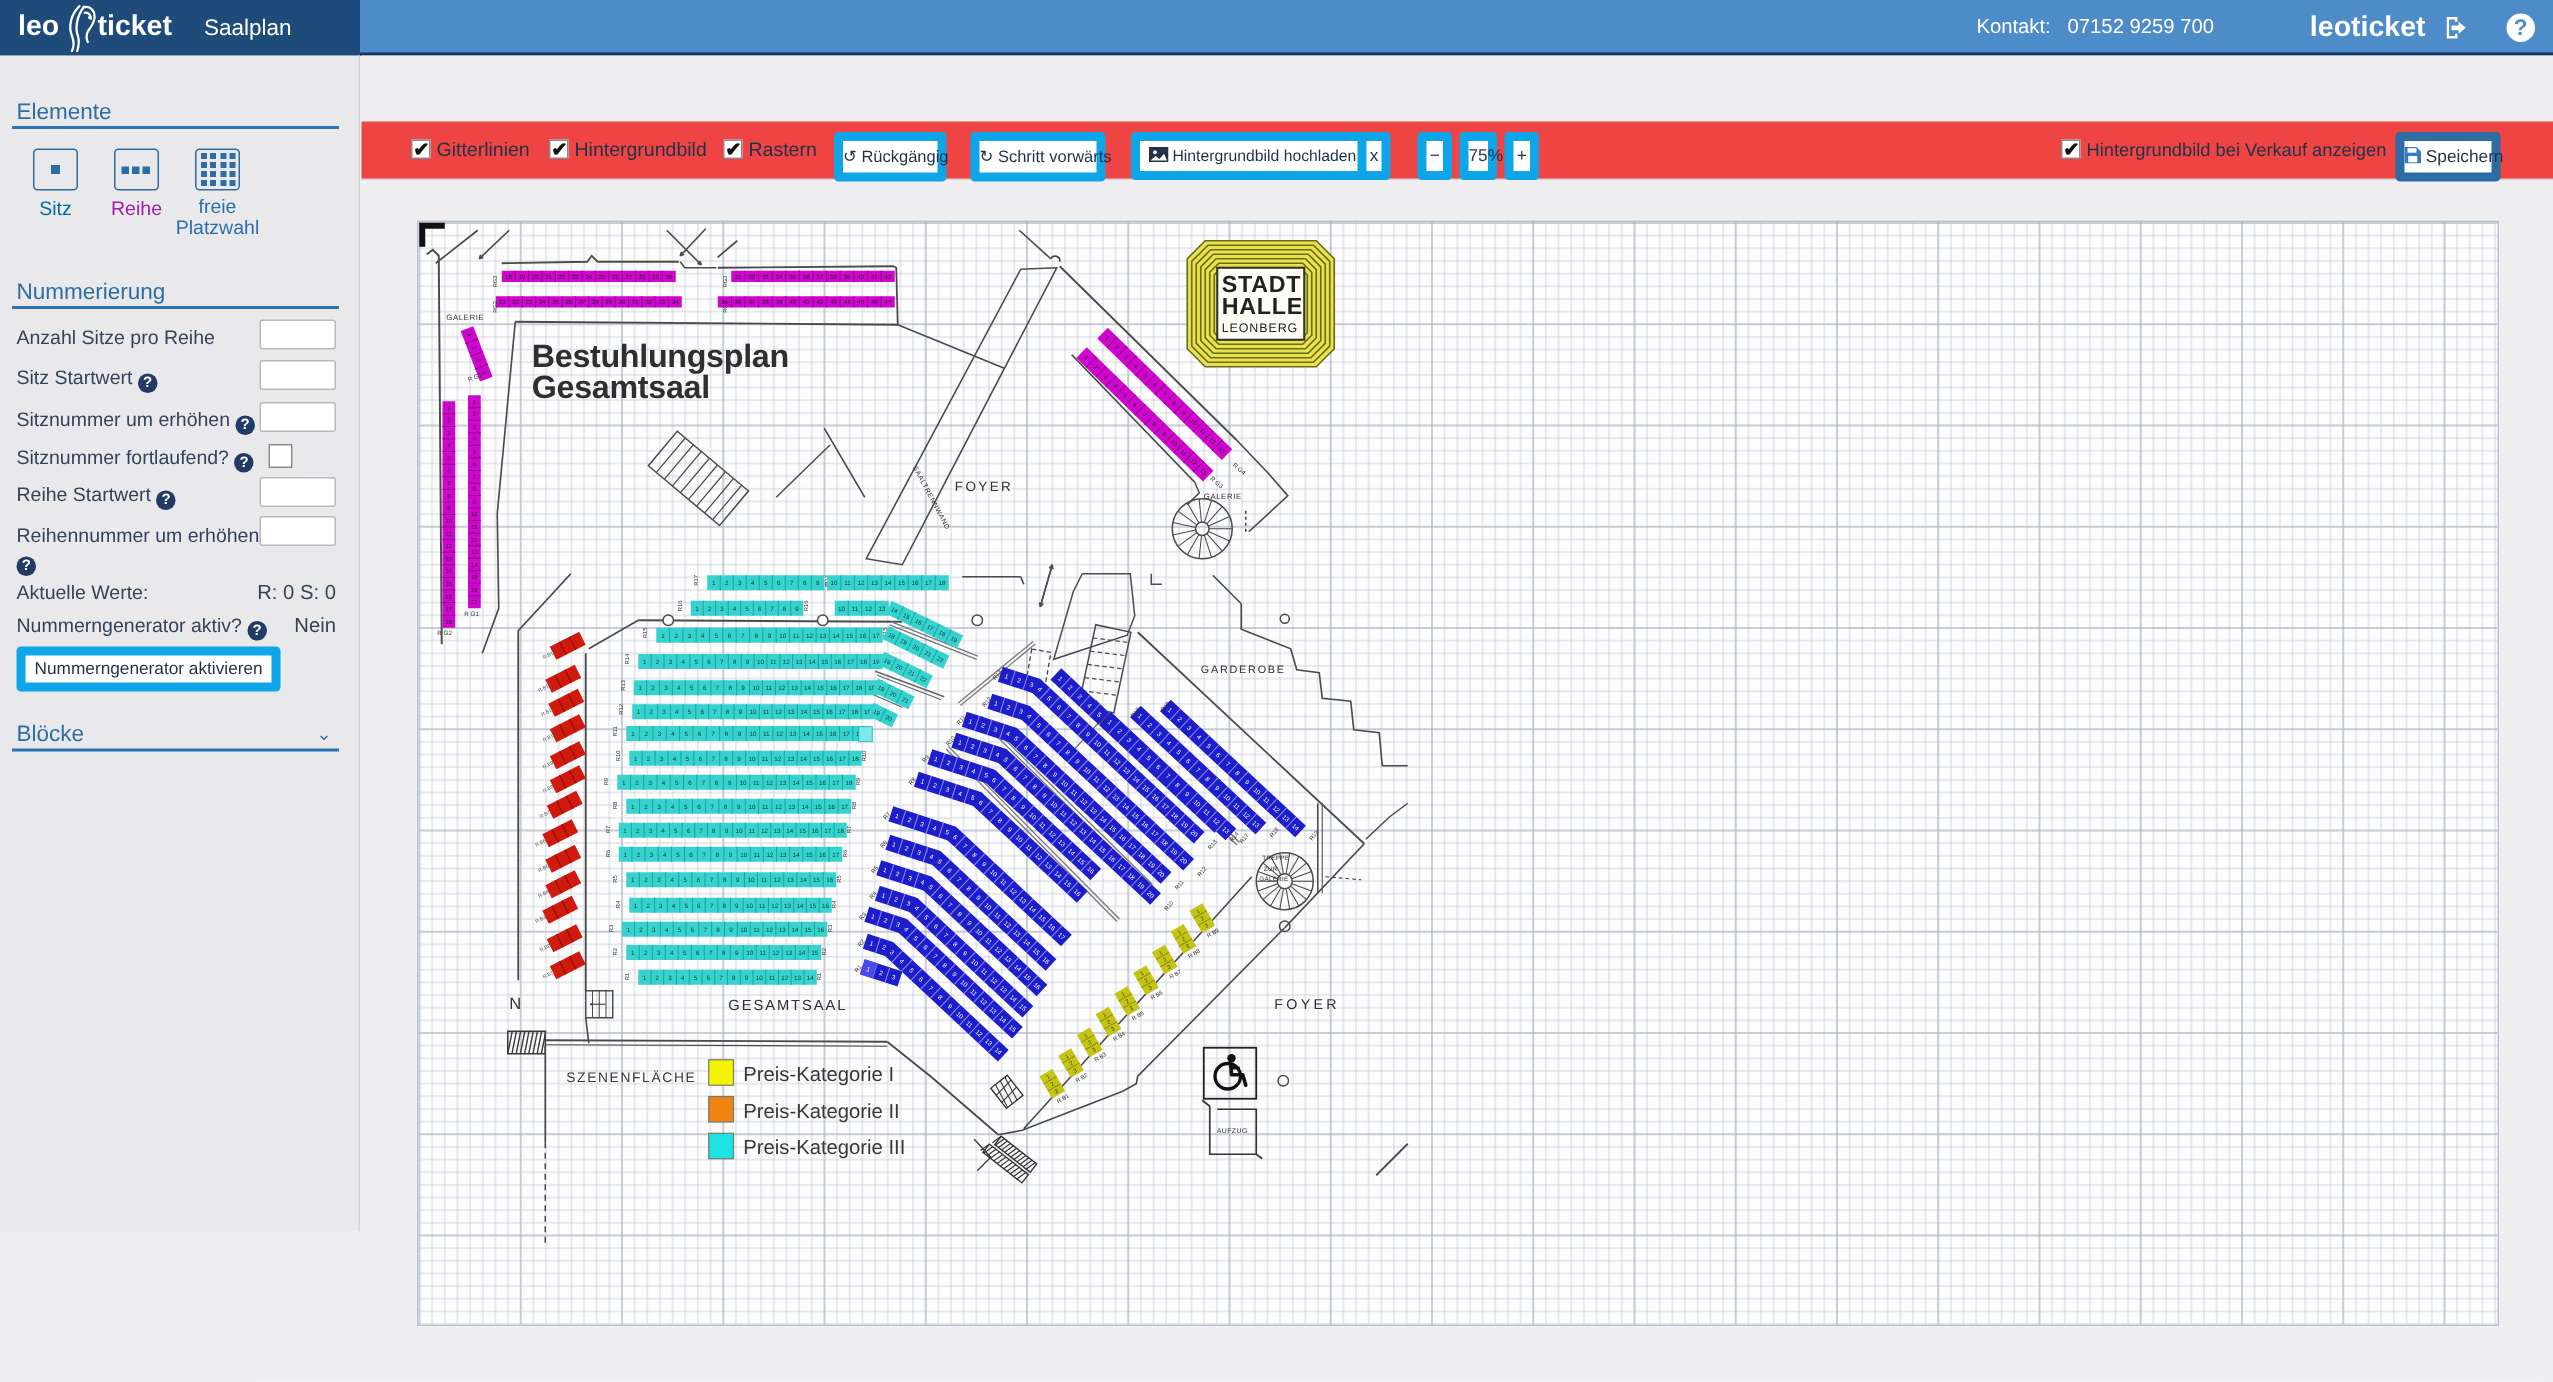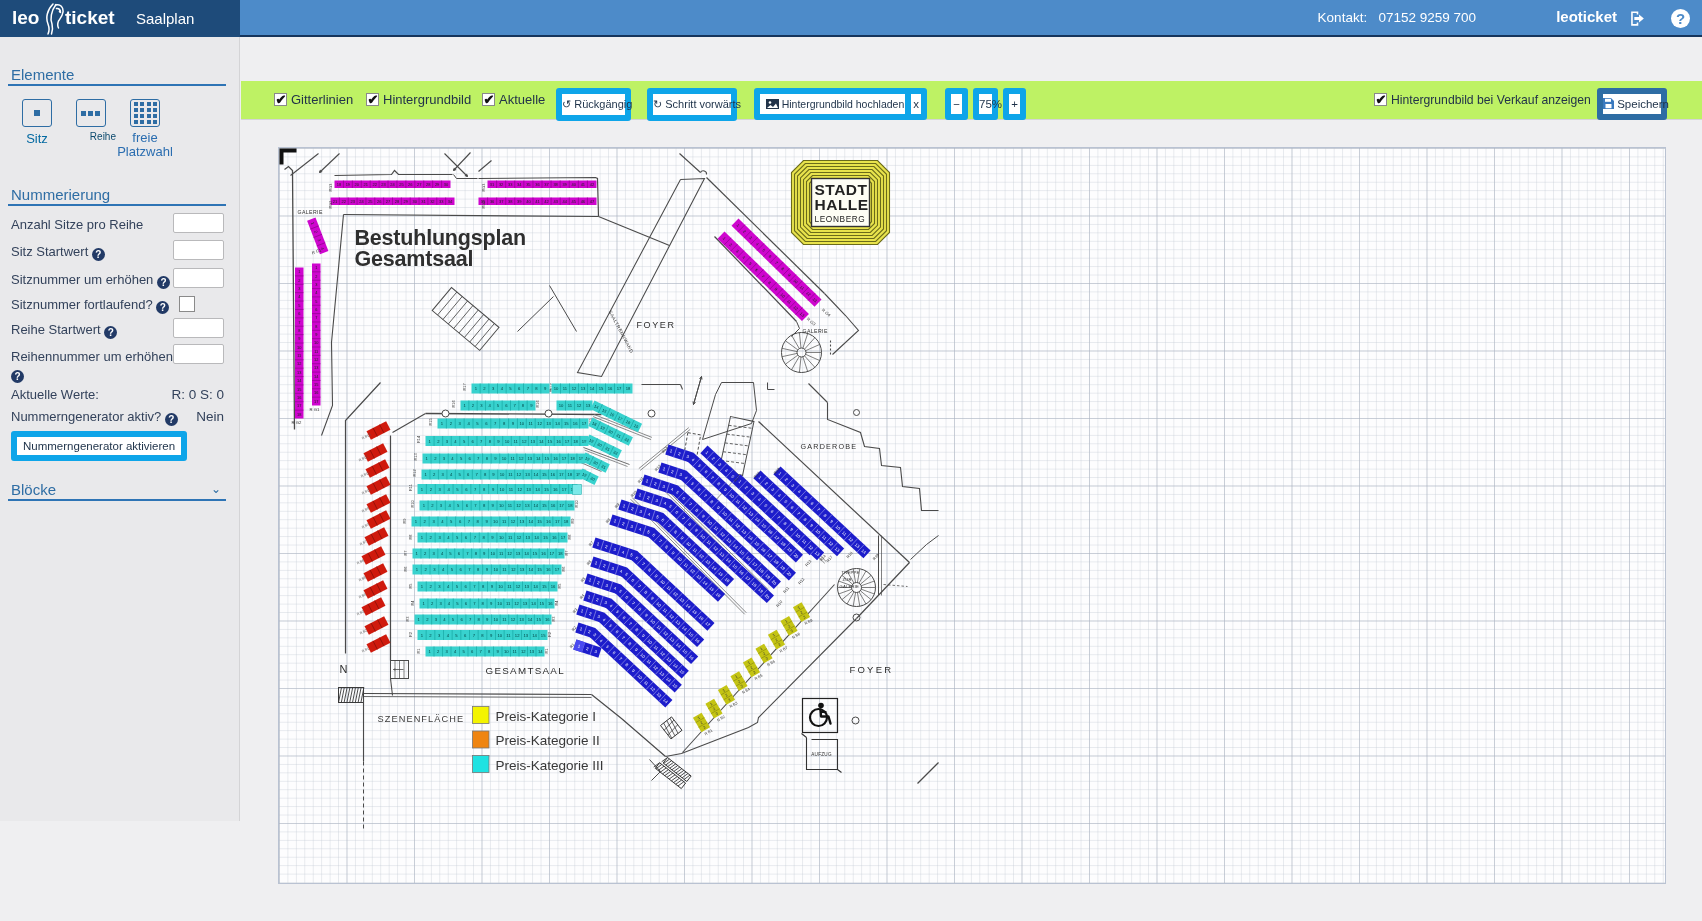--- a/index.html
+++ b/index.html
@@ -6,21 +6,21 @@
 .nav .brand{position:absolute;left:0;top:0;width:240px;height:37px;background:#1e4b7a;color:#fff}
 .nav .brand .lt{position:absolute;left:12px;top:7px;font-size:19px;font-weight:bold}
 .nav .brand .sp{position:absolute;left:136px;top:10px;font-size:15px;font-weight:400;color:#fff}
 .nav .right{position:absolute;right:0;top:0;height:37px;color:#fff;font-size:13.5px}
 .sidebar{position:absolute;top:37px;left:0;width:240px;height:784px;background:#e9e9eb;border-right:1px solid #d4d4d6;color:#33425b}
 .hd{color:#2e6da4;font-size:15px;margin:0 0 6px 0}
 .rule{height:0;border-bottom:2px solid #2e74b5;margin:0 13px 0 8px}
 .main{position:absolute;top:37px;left:241px;width:1461px;height:884px;background:#efeff1}
 .titlebar{position:absolute;top:0;left:0;width:1461px;height:43px;background:#f4f4f5;border-bottom:1px solid #dcdcde}
 .titlebar h1{position:absolute;left:37px;top:10px;font-size:19.5px;font-weight:400;color:#2a5d93}
-.toolbar{position:absolute;top:44px;left:0;width:1461px;height:39px;background:#bef264;border-bottom:1px solid #d4d4d6;font-size:13px;color:#223349}
+.toolbar{position:absolute;top:44px;left:0;width:1461px;height:39px;background:#ef4444;border-bottom:1px solid #d4d4d6;font-size:13px;color:#223349}
 .cb{width:13px;height:13px;border:1px solid #8a8a8a;background:#fff;display:inline-block;vertical-align:-2px;position:relative}
 .cb.on:after{content:"\2714";position:absolute;left:0.5px;top:-2.5px;font-size:13px;font-weight:bold;color:#111}
 .btn{display:inline-block;background:#fff;border:6px solid #0ea5e9;border-radius:3px;font-size:11.5px;color:#1d3148;padding:4px 8px;vertical-align:middle;white-space:nowrap}
 .canvas{position:absolute;top:109.5px;left:36.5px;width:1388px;height:737px;background:
  linear-gradient(to right, rgba(172,180,194,0.52) 1px, transparent 1px),
  linear-gradient(to bottom, rgba(172,180,194,0.52) 1px, transparent 1px),
  linear-gradient(to right, rgba(199,205,215,0.42) 1px, transparent 1px),
  linear-gradient(to bottom, rgba(199,205,215,0.42) 1px, transparent 1px),#fdfdfe;
  background-size:67.5px 67.5px,67.5px 67.5px,8.4375px 8.4375px,8.4375px 8.4375px;
  border:1px solid #b9c2d2;overflow:hidden}
@@ -39,21 +39,21 @@
     <path d="M12.5,3 C17.5,1.5 20.5,5.5 20,10 C19.5,14 17.5,16 15.5,19 C14.5,21.5 14.5,24 15.5,26"></path>
     <path d="M13.5,6.5 C16,6 17.5,8 17.5,10.5"></path>
    </g>
    <circle cx="16.8" cy="9.6" r="1.1" fill="#fff"></circle>
   </svg>
   <span class="lt" style="left:65px">ticket</span>
   <span class="sp">Saalplan</span>
  </div>
  <div class="right">
   <span style="position:absolute;right:226px;top:10px;white-space:nowrap">Kontakt:&nbsp;&nbsp; 07152 9259 700</span>
-  <span style="position:absolute;right:85px;top:8px;font-size:15px;font-weight:bold;white-space:nowrap">leoticket</span>
+  <span style="position:absolute;right:85px;top:8px;font-size:19px;font-weight:bold;white-space:nowrap">leoticket</span>
   <svg style="position:absolute;right:55px;top:9px" width="19" height="19" viewBox="0 0 24 24">
         <path fill="#fff" d="M4 3 h9 v4 h-2 V5 H6 v14 h5 v-2 h2 v4 H4 z M14 7 l6 5 -6 5 v-3 h-6 v-4 h6 z"></path>
       </svg>
   <span style="position:absolute;right:12px;top:9px;width:19px;height:19px;border-radius:50%;background:#fff;color:#4d8bc9;font-weight:bold;font-size:15px;text-align:center;line-height:19px">?</span>
  </div>
 </div>
 <div class="sidebar">
  <div style="position:absolute;top:29px;left:11px" class="hd">Elemente</div>
  <div class="rule" style="position:absolute;top:47px;left:0;right:0"></div>
  <div style="position:absolute;top:62px;left:22px;width:30px;height:28px;border:1.5px solid #2e6da4;border-radius:3px">
@@ -76,21 +76,21 @@
       <span style="position:absolute;left:3px;top:14px;width:4px;height:4px;background:#2e6da4"></span>
       <span style="position:absolute;left:9px;top:14px;width:4px;height:4px;background:#2e6da4"></span>
       <span style="position:absolute;left:16px;top:14px;width:4px;height:4px;background:#2e6da4"></span>
       <span style="position:absolute;left:22px;top:14px;width:4px;height:4px;background:#2e6da4"></span>
       <span style="position:absolute;left:3px;top:20px;width:4px;height:4px;background:#2e6da4"></span>
       <span style="position:absolute;left:9px;top:20px;width:4px;height:4px;background:#2e6da4"></span>
       <span style="position:absolute;left:16px;top:20px;width:4px;height:4px;background:#2e6da4"></span>
       <span style="position:absolute;left:22px;top:20px;width:4px;height:4px;background:#2e6da4"></span>
     </div>
     <div style="position:absolute;top:94px;left:22px;width:30px;text-align:center;font-size:13px;color:#0369a1">Sitz</div>
-    <div style="position:absolute;top:94px;left:66px;width:50px;text-align:right;font-size:10px;color:#0c4a6e">Reihe</div>
+    <div style="position:absolute;top:94px;left:66px;width:50px;text-align:center;font-size:13px;color:#a21caf">Reihe</div>
     <div style="position:absolute;top:94px;left:110px;width:70px;text-align:center;font-size:13px;color:#2a6db0;line-height:14px">freie<br>Platzwahl</div>
  <div style="position:absolute;top:149px;left:11px" class="hd">Nummerierung</div>
  <div class="rule" style="position:absolute;top:167px;left:0;right:0"></div>
  <div class="flabel" style="top:180px">Anzahl Sitze pro Reihe</div>
     <input class="t" style="position: absolute; top: 176px; left: 173px;">
  <div class="flabel" style="top:207px">Sitz Startwert <span class="q">?</span></div>
     <input class="t" style="position: absolute; top: 203px; left: 173px;">
  <div class="flabel" style="top:235px">Sitznummer um erhöhen <span class="q">?</span></div>
     <input class="t" style="position: absolute; top: 231px; left: 173px;">
  <div class="flabel" style="top:260px">Sitznummer fortlaufend? <span class="q">?</span></div>
@@ -108,21 +108,21 @@
  <div style="position:absolute;top:445px;right:18px;color:#2e6da4;font-size:12px">⌄</div>
  <div class="rule" style="position:absolute;top:462px;left:0;right:0"></div>
 </div>
 <div class="main">
  <div class="toolbar">
   <span style="position:absolute;left:33px;top:11px"><span class="cb on"></span></span>
       <span style="position:absolute;left:50px;top:11px">Gitterlinien</span>
   <span style="position:absolute;left:125px;top:11px"><span class="cb on"></span></span>
       <span style="position:absolute;left:142px;top:11px">Hintergrundbild</span>
   <span style="position:absolute;left:241px;top:11px"><span class="cb on"></span></span>
-      <span style="position:absolute;left:258px;top:11px">Aktuelle</span>
+      <span style="position:absolute;left:258px;top:11px">Rastern</span>
   <span class="btn" style="position:absolute;left:315px;top:7px;width:75px;padding:4px 0;text-align:center;font-size:11px">↺ Rückgängig</span>
   <span class="btn" style="position:absolute;left:406px;top:7px;width:90px;padding:4px 0;text-align:center;font-size:11px">↻ Schritt vorwärts</span>
   <span class="btn" style="position:absolute;left:513px;top:7px;width:162px;padding:4px 0;text-align:center;font-size:10.5px"><svg width="13" height="10" viewBox="0 0 13 10" style="vertical-align:-1px">
           <rect x="0" y="0" width="13" height="10" fill="#223349"></rect>
           <circle cx="4" cy="3.5" r="1.3" fill="#fff"></circle>
           <path d="M1,9 l3.5-3 2.5,2 3-3.5 2,4.5 z" fill="#fff"></path>
         </svg> Hintergrundbild hochladen</span>
   <span class="btn" style="position:absolute;left:664px;top:7px;width:22px;padding:4px 0;text-align:center">x</span>
   <span class="btn" style="position:absolute;left:704px;top:7px;width:23px;padding:4px 0;text-align:center">−</span>
   <span class="btn" style="position:absolute;left:732px;top:7px;width:25px;padding:4px 0;text-align:center;font-weight:normal">75%</span>

